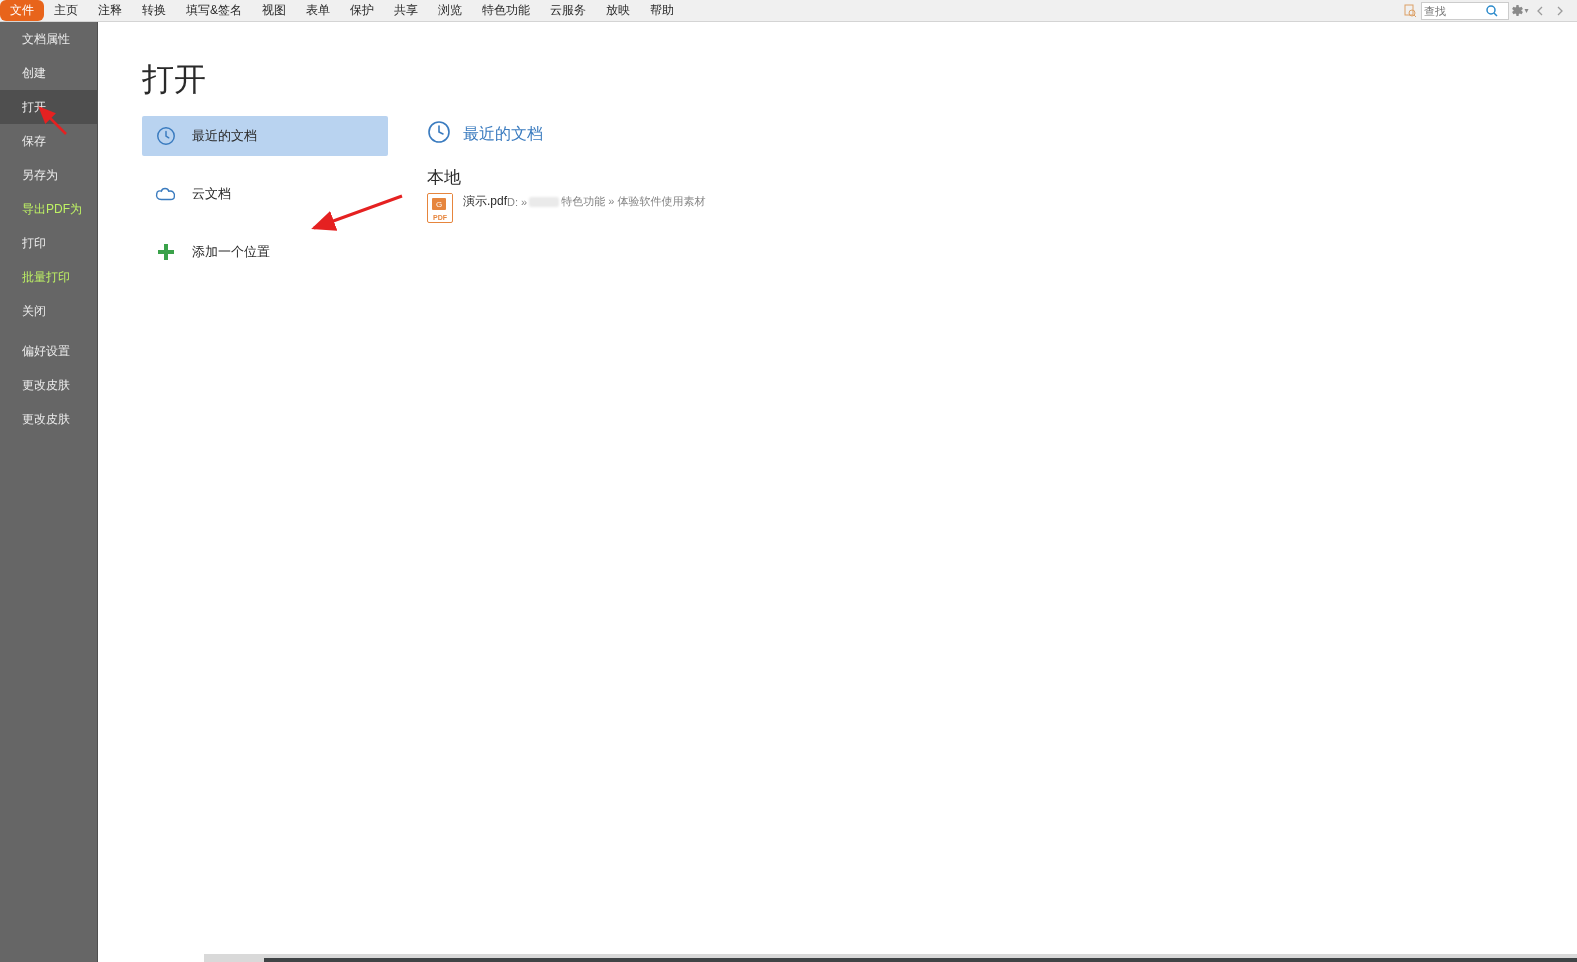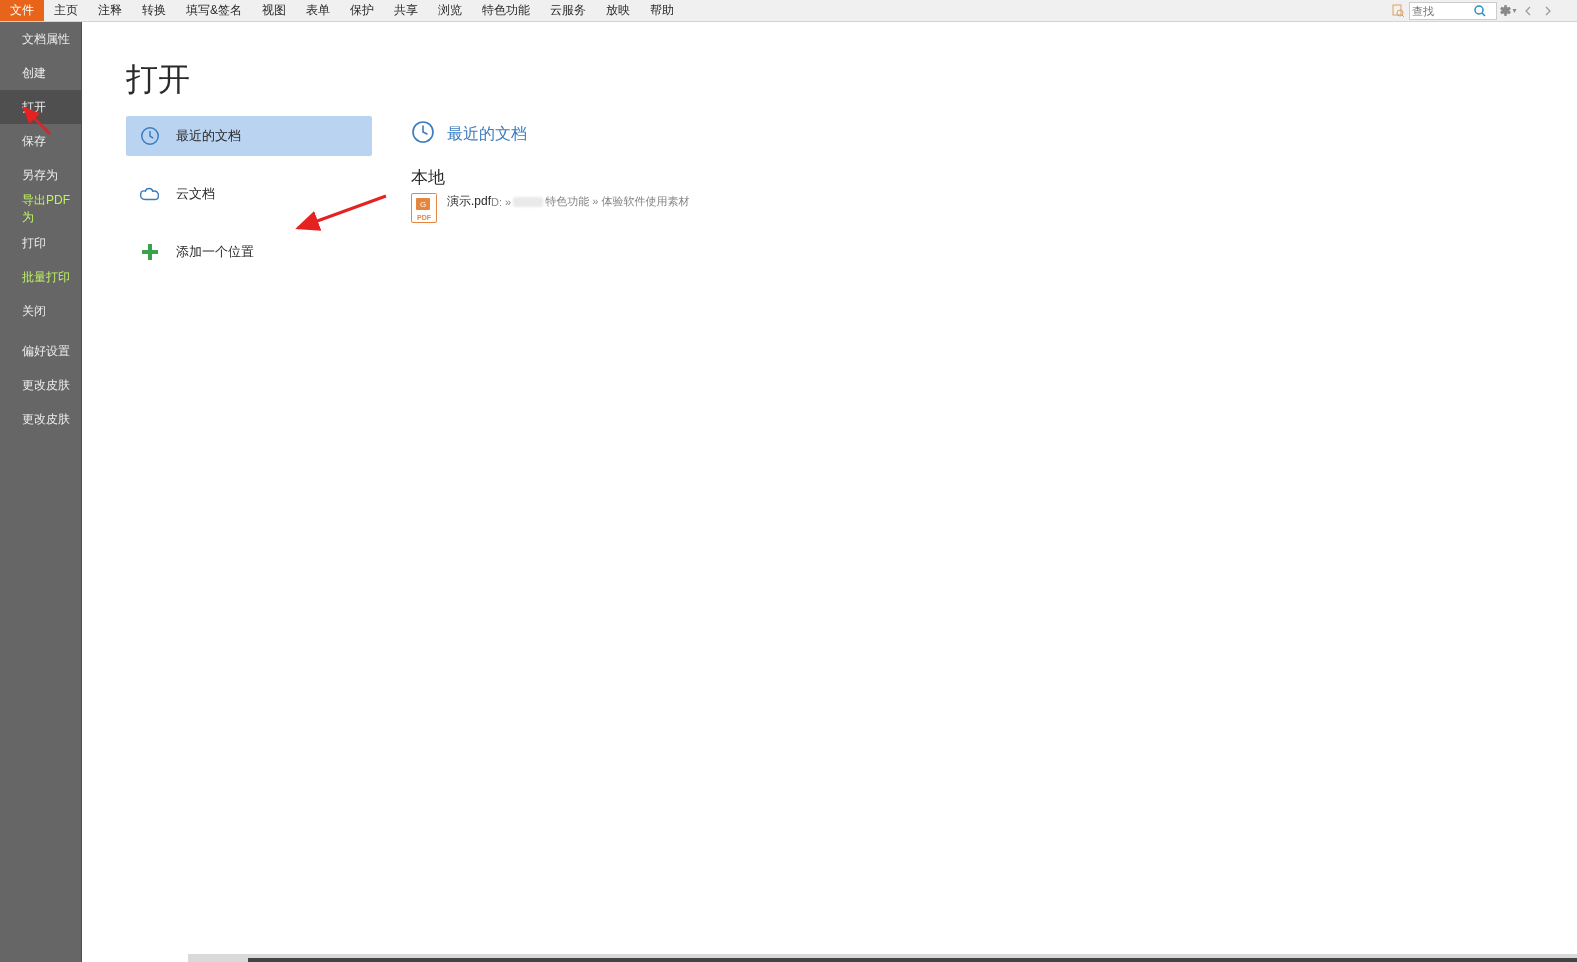--- a/index.html
+++ b/index.html
@@ -27,24 +27,25 @@
     .menubar-item {
       padding: 0 10px;
       display: flex;
       align-items: center;
       color: #2a2a2a;
       cursor: pointer;
     }
     .menubar-item.active {
       background: #e8641b;
       color: #fff;
+      border-radius: 6px;
     }
     .menubar-right {
       position: absolute;
-      right: 16px;
+      right: 4px;
       top: 0;
       height: 100%;
       display: flex;
       align-items: center;
       gap: 2px;
     }
     .search-icon-btn {
       width: 18px;
       height: 18px;
       display: flex;
@@ -88,21 +89,21 @@
     }
     .main-area {
       position: absolute;
       top: 22px;
       left: 0;
       right: 0;
       bottom: 0;
       display: flex;
     }
     .sidebar {
-      width: 82px;
+      width: 98px;
       background: #666666;
       display: flex;
       flex-direction: column;
       border-right: 1px solid #4f4f4f;
     }
     .sidebar-item {
       height: 34px;
       display: flex;
       align-items: center;
       padding-left: 22px;

